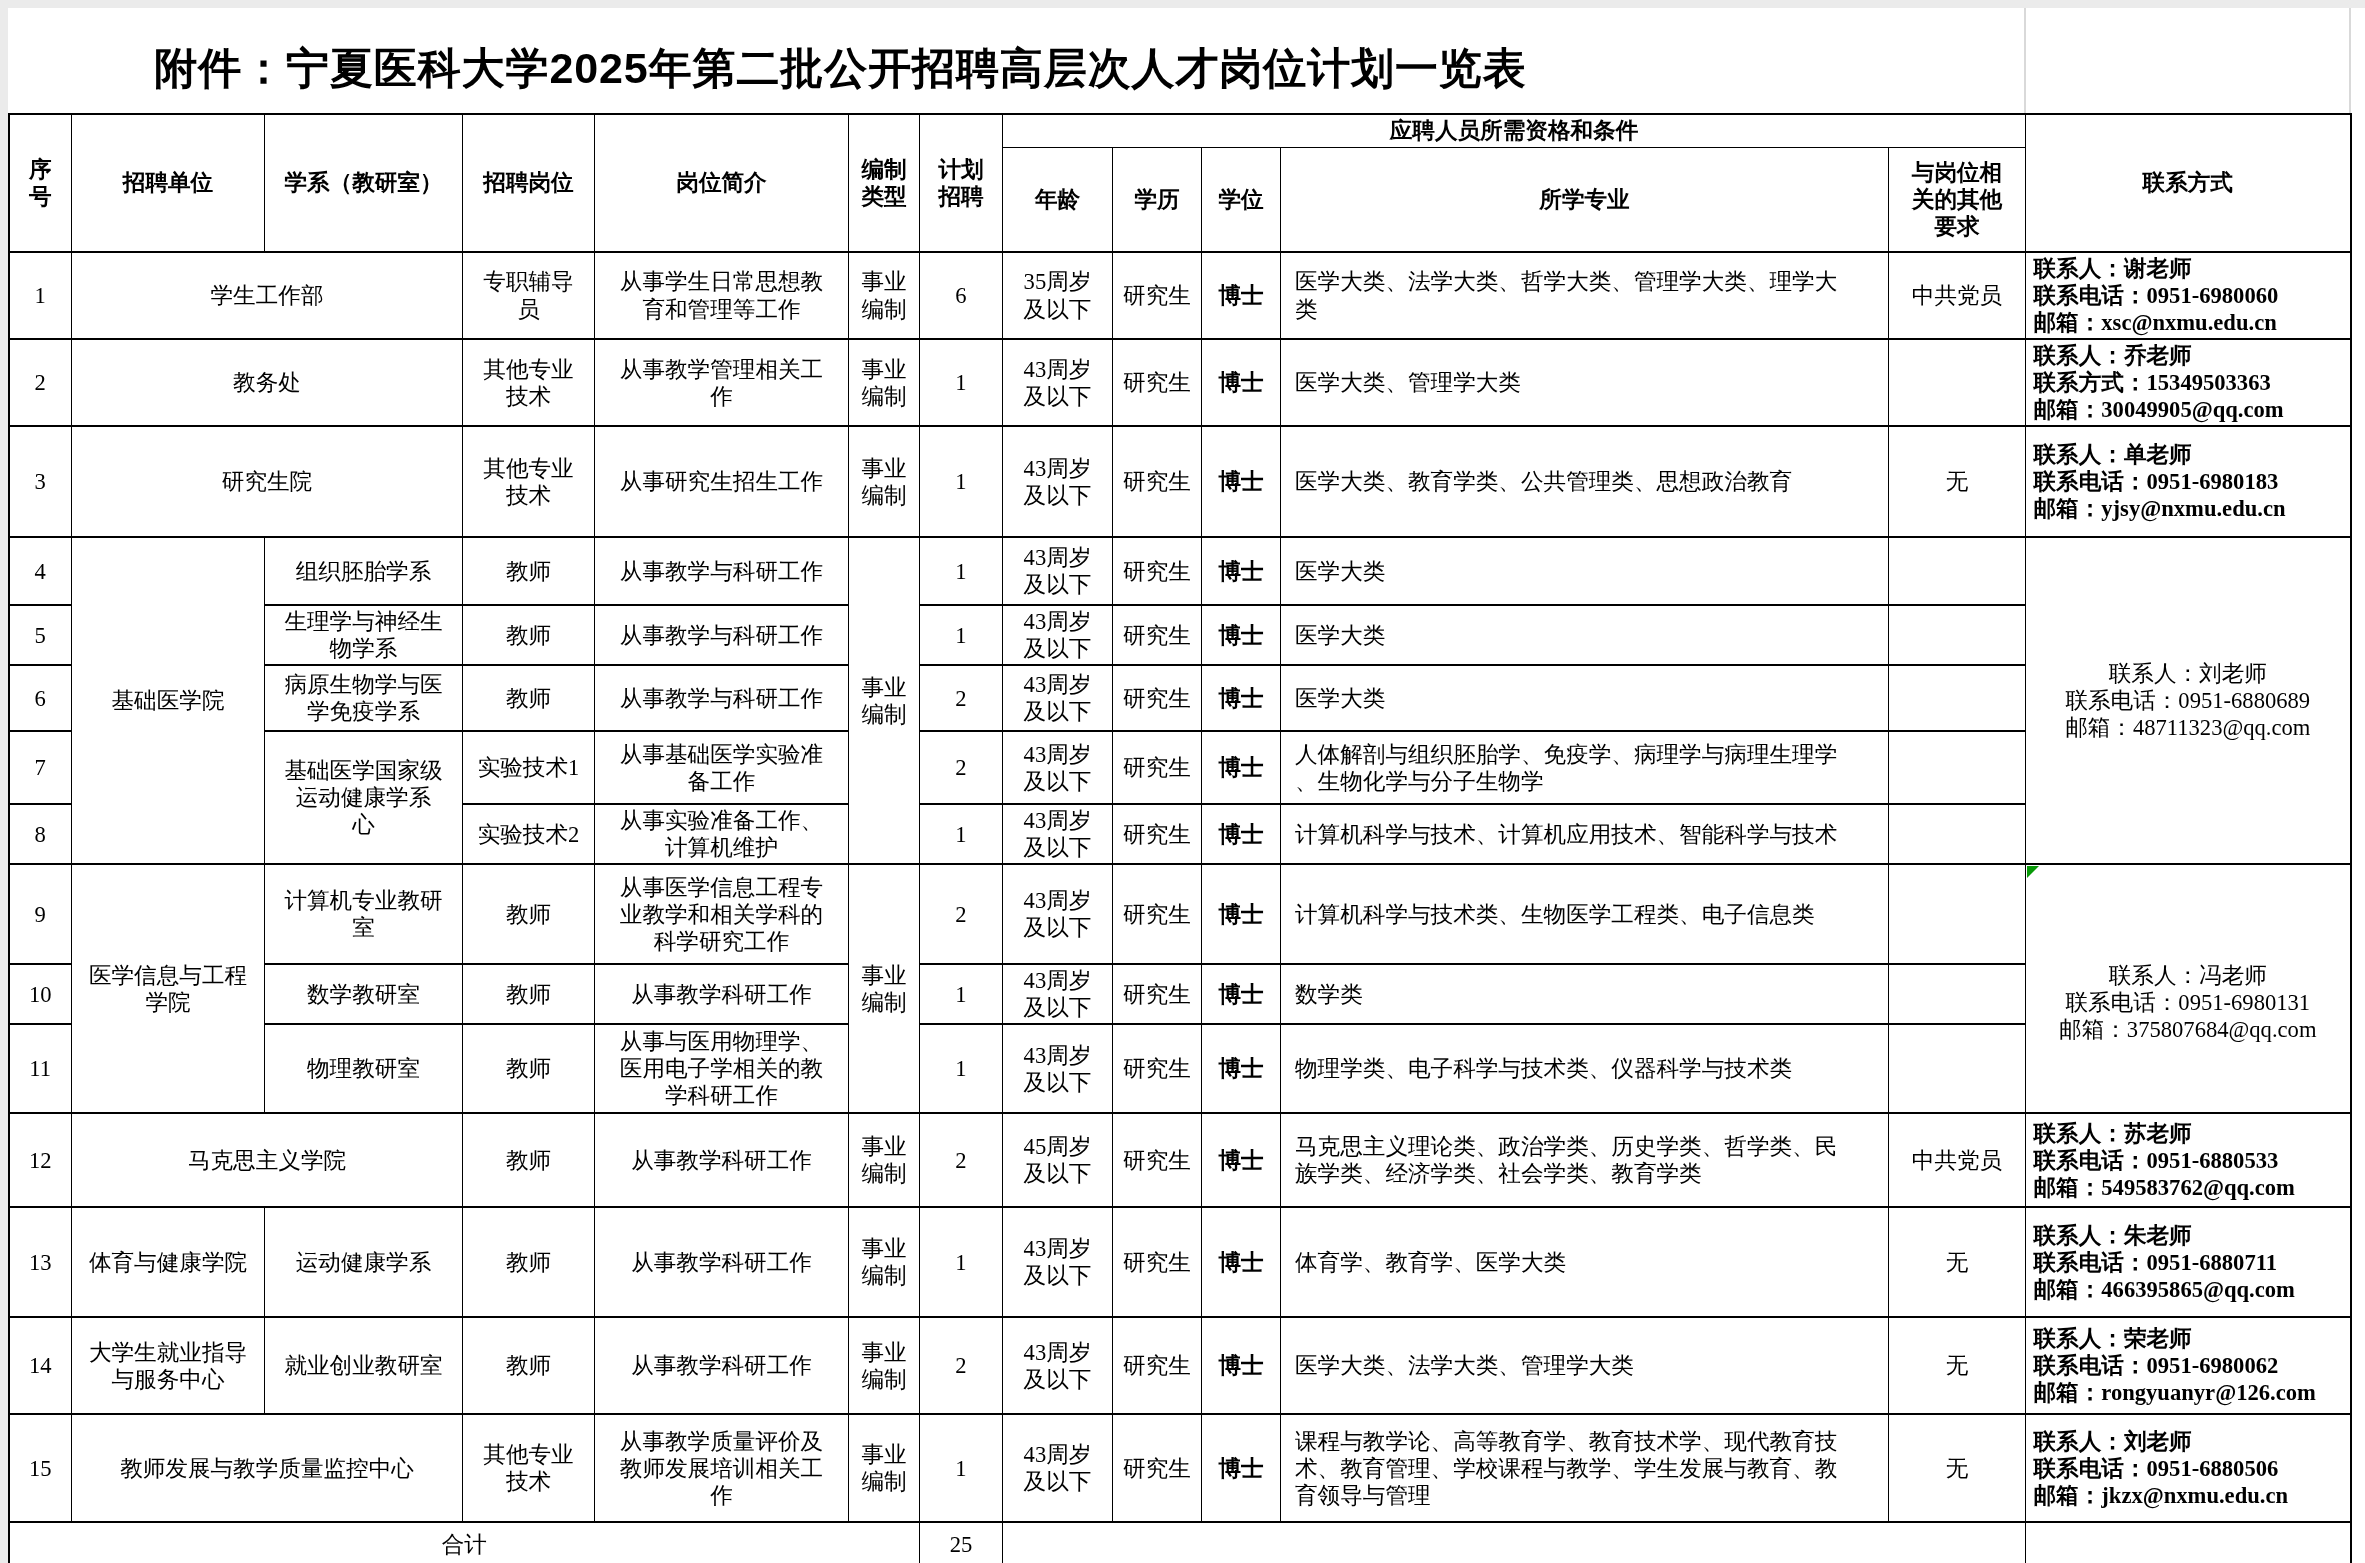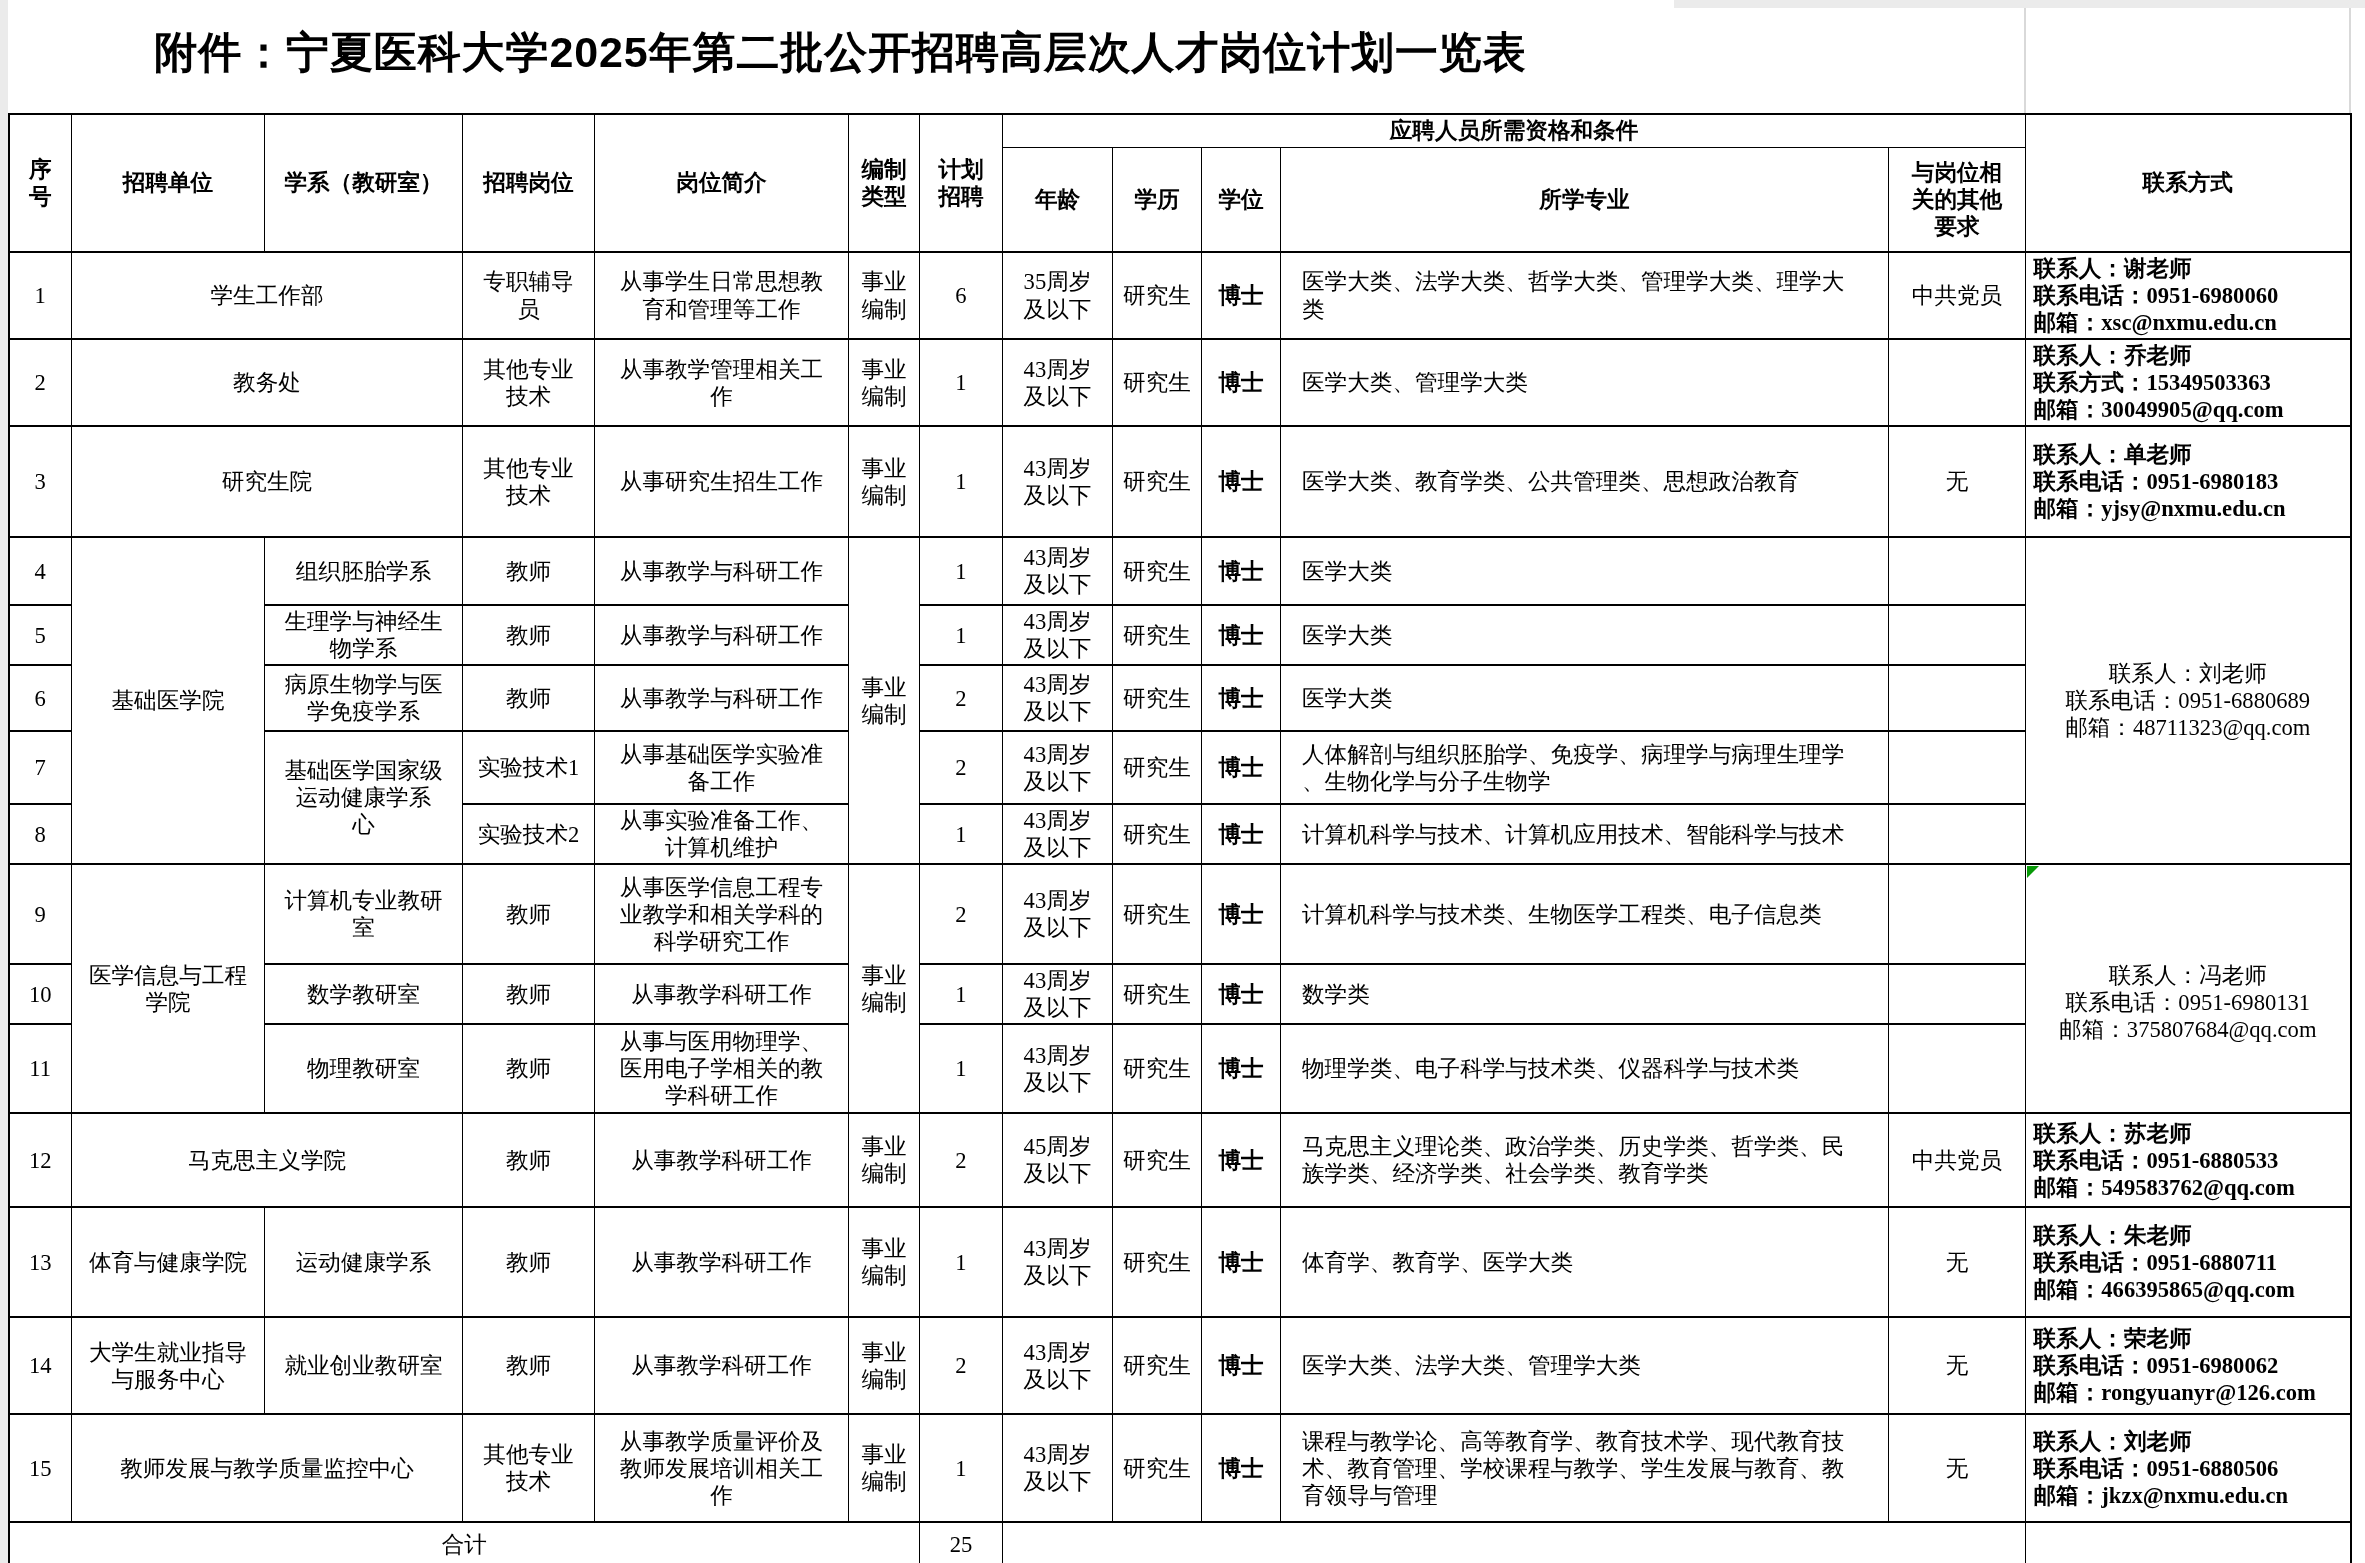--- a/index.html
+++ b/index.html
@@ -6,21 +6,21 @@
   body{
     width:2365px;height:1563px;
     background:#ebebeb;
     font-family:"Liberation Serif","DejaVu Serif",serif;
     color:#000;
     position:relative;
     overflow:hidden;
   }
   .sheet{position:absolute;left:7.5px;top:7.5px;width:2358px;height:1556px;background:#ffffff;}
   .title-block{
-    position:absolute;left:7.5px;top:0;width:1666px;height:105px;
+    position:absolute;left:7.5px;top:16px;width:1666px;height:105px;
     display:flex;align-items:center;justify-content:center;
     background:#fff;
   }
   .title-text{
     font-family:"Liberation Sans","DejaVu Sans",sans-serif;
     font-weight:bold;font-size:43px;letter-spacing:0.9px;white-space:nowrap;
   }
   .grid-v{position:absolute;top:7.5px;width:1.9px;background:#d9d9d9;}
   .grid-v.at-contact{left:2024px;height:105px;}
   .grid-v.at-right{left:2349px;height:105px;}
@@ -36,21 +36,21 @@
     border-top:2.8px solid #000;border-bottom:2.8px solid #000;
     padding:1.9px 5.6px;
     text-align:center;vertical-align:middle;
     white-space:pre-line;
     overflow:hidden;
     font-weight:normal;
   }
   tr.hdrA th{font-weight:bold;border-bottom-width:0.9px;margin-top:12px;}
   tr.hdrB th{font-weight:bold;border-top-width:0.9px;}
   th.fullspan{font-weight:bold;}
-  td.major{text-align:left;padding-left:21px;}
+  td.major{text-align:left;padding-left:14px;}
   td.contact{text-align:left;padding-left:7.5px;font-weight:bold;}
   td.gcontact{text-align:center;position:relative;}
   td.degree{font-weight:bold;}
   .comment-marker{
     position:absolute;left:0.9px;top:0.9px;width:0;height:0;
     border-top:12.2px solid #089a08;
     border-right:12.2px solid transparent;
   }
 </style>
 </head>

